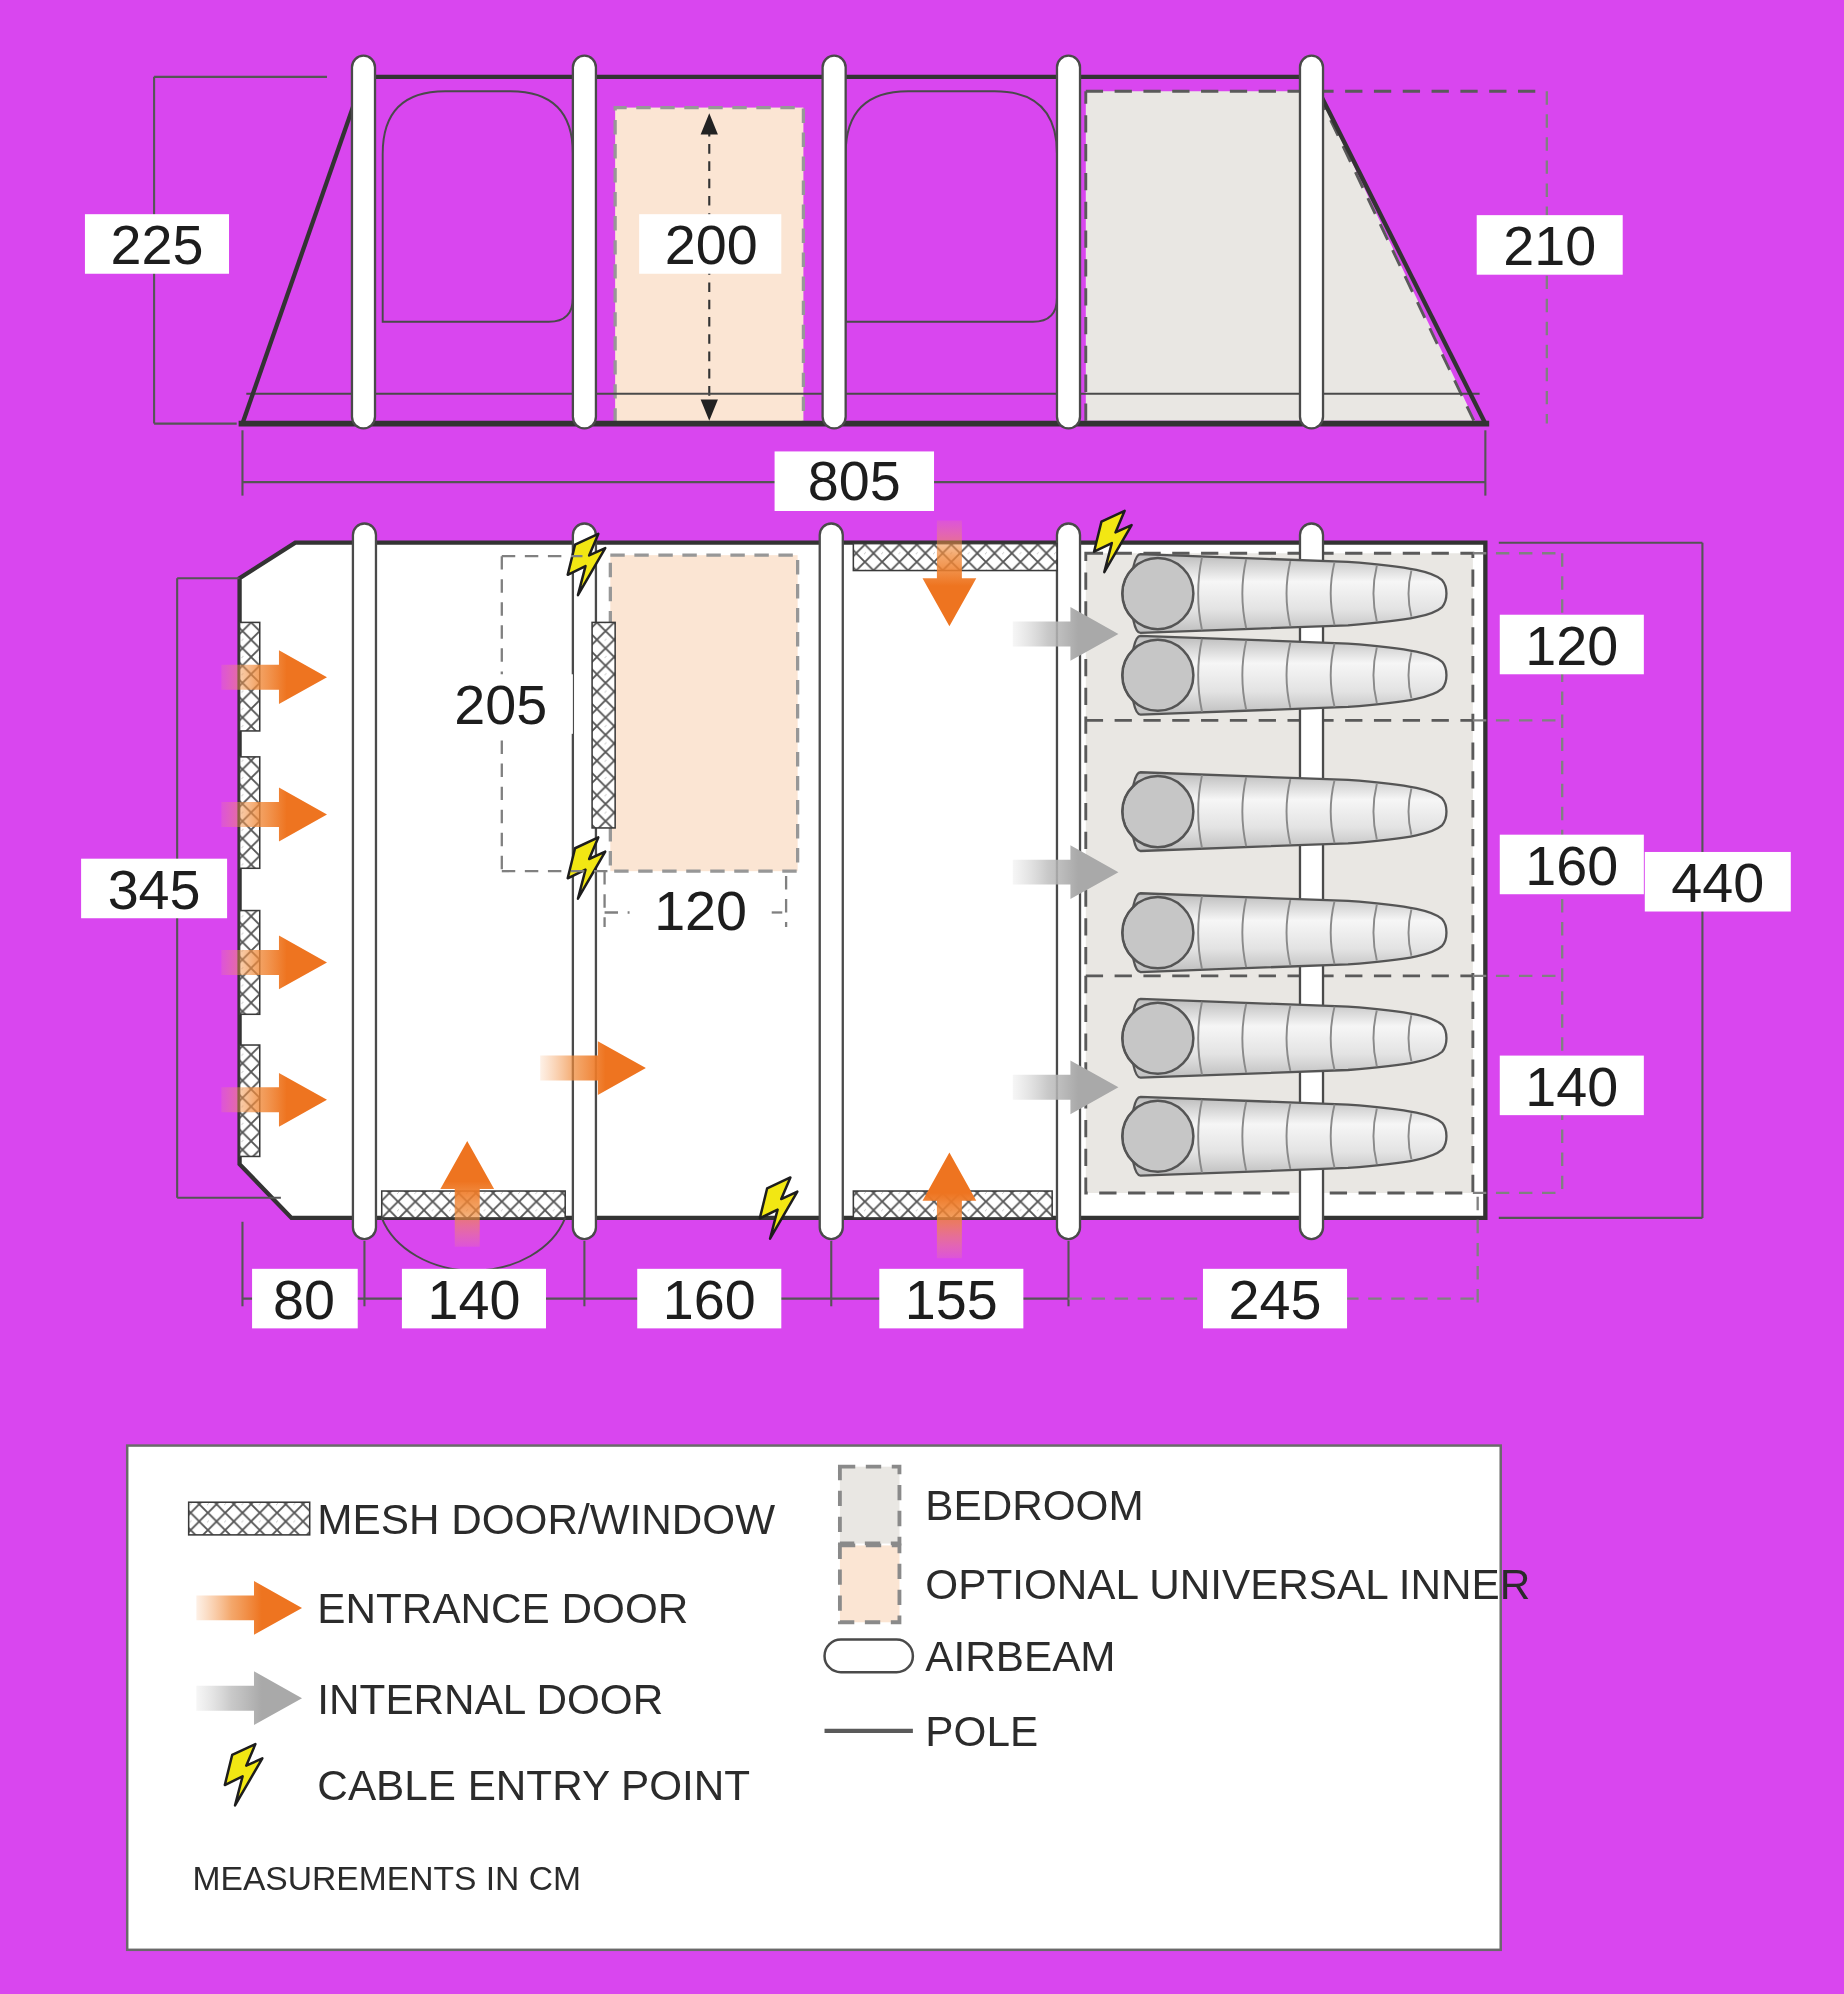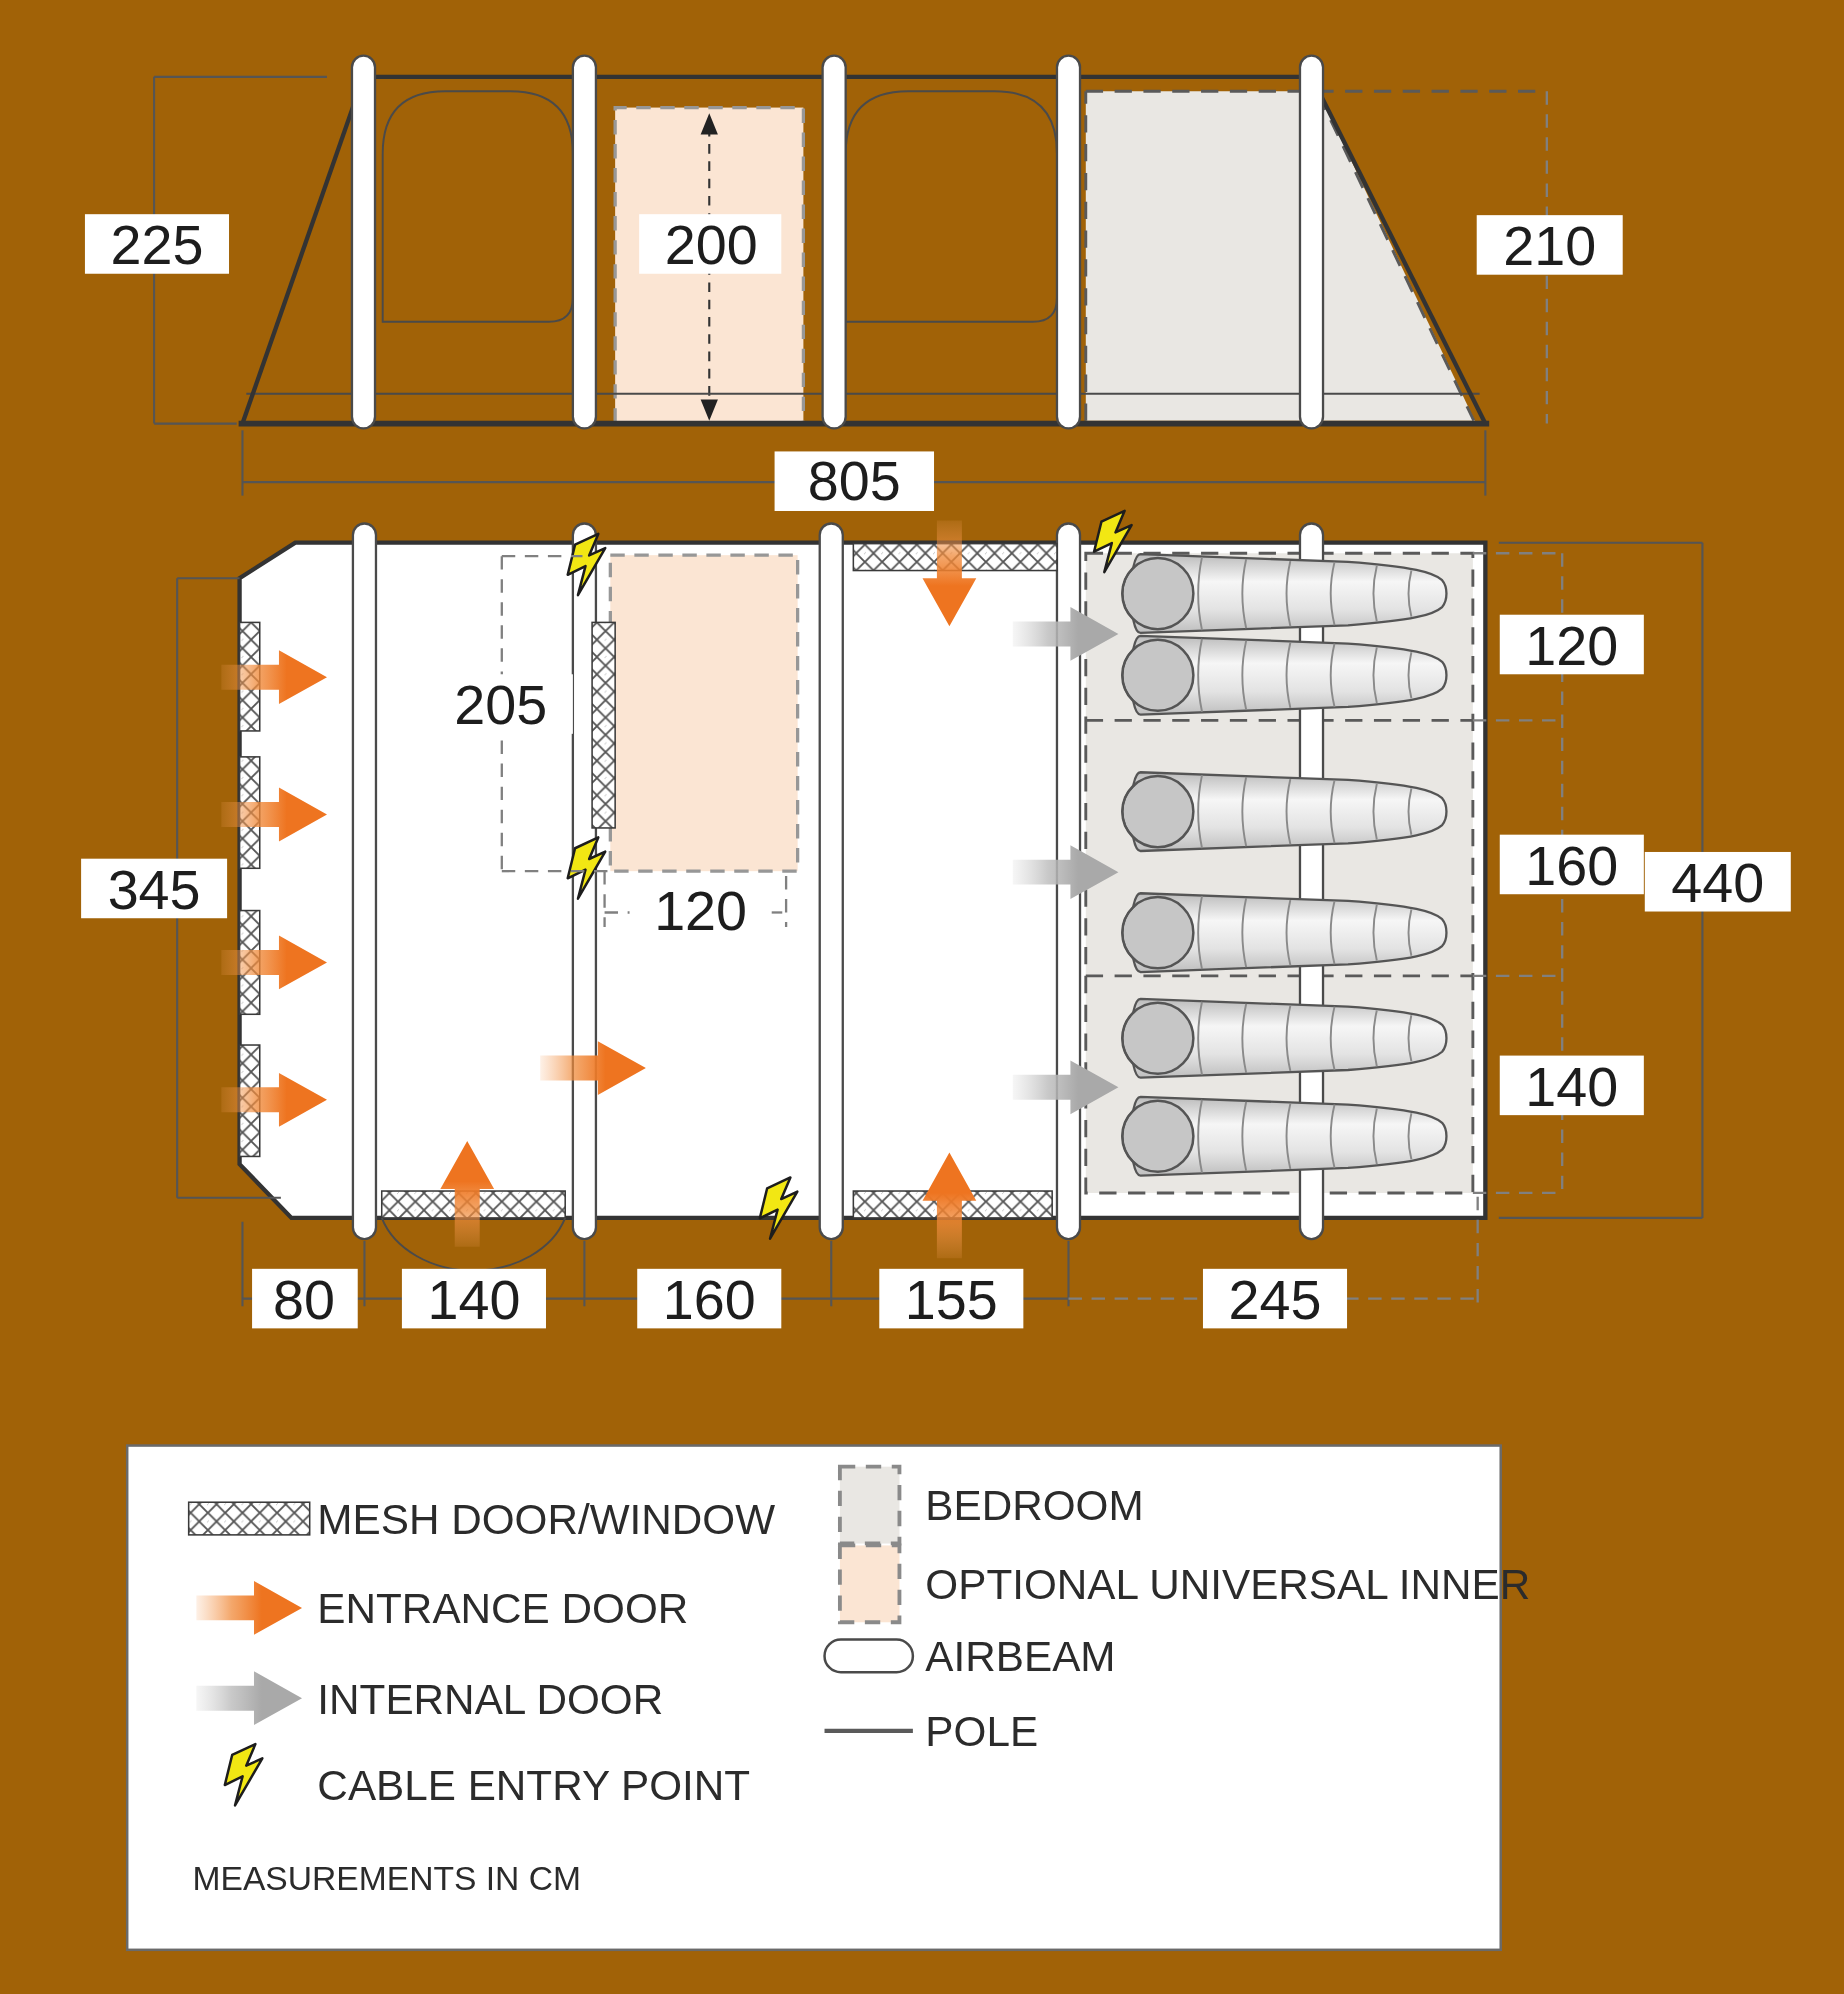--- a/index.html
+++ b/index.html
@@ -1,17 +1,17 @@
 <!DOCTYPE html>
 <html><head>
 <meta charset="utf-8">
 <style>
   html,body{margin:0;padding:0;background:#fff;}
   body{font-family:"Liberation Sans", sans-serif;}
-  .page{width:1845px;height:1994px;position:relative;background:#a16207;overflow:hidden;}
+  .page{width:1845px;height:1994px;position:relative;background:#d946ef;overflow:hidden;}
   svg{display:block;}
   text{fill:#1d1d1d;}
   .dim-num{font-size:58px;}
   .legend-label{font-size:44px;fill:#2b2b2b;}
   .legend-note{font-size:35px;fill:#2b2b2b;}
   .thick{stroke:#333;stroke-width:4.5;fill:none;}
   .thin{stroke:#4a4a4a;stroke-width:2;fill:none;}
   .dimline{stroke:#555;stroke-width:2.2;fill:none;}
   .dimdash{stroke:#808080;stroke-width:2.4;fill:none;stroke-dasharray:14 10;}
   .roomdash{stroke:#5a5a5a;stroke-width:3;fill:none;stroke-dasharray:18 12;}

